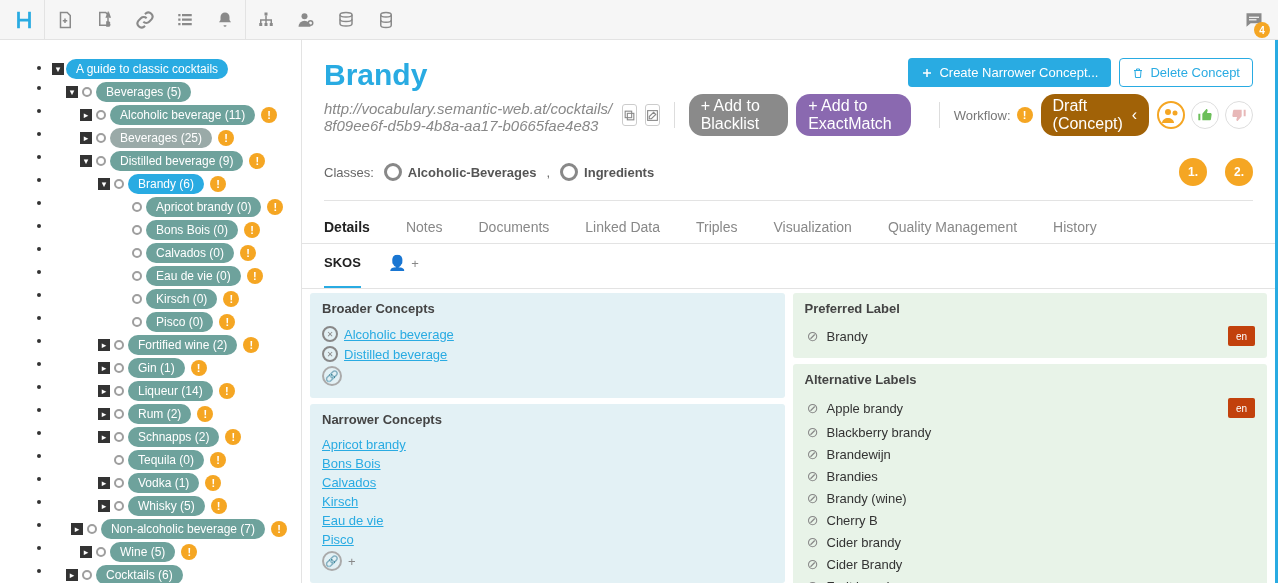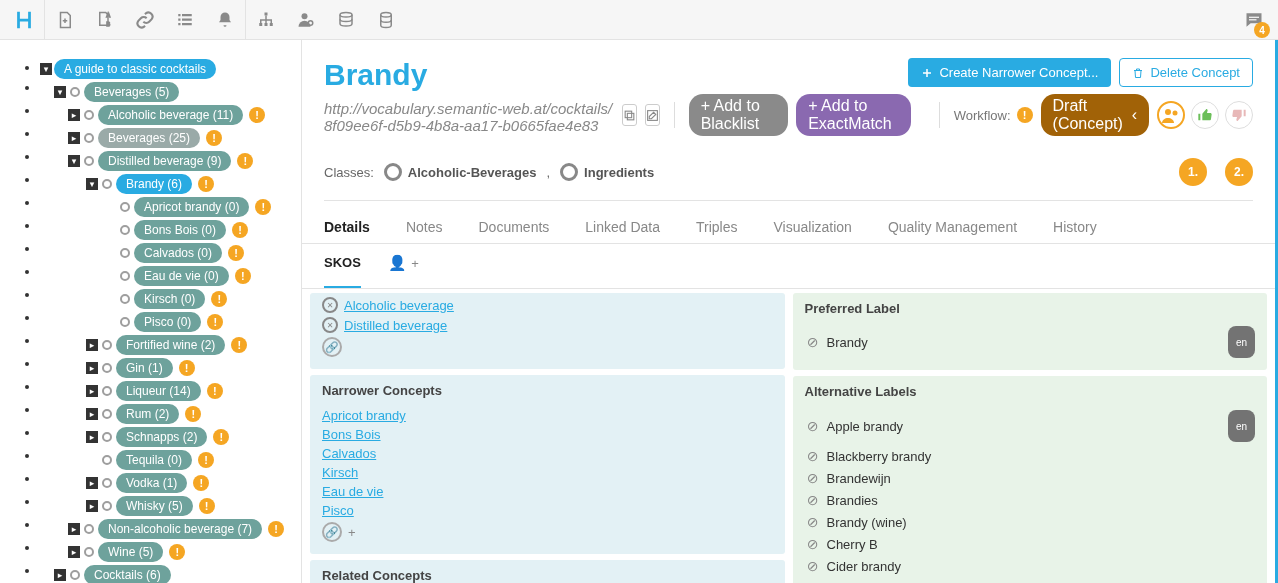--- a/index.html
+++ b/index.html
@@ -47,21 +47,21 @@
     overflow:auto;
     padding:6px 2px 6px 0;
     flex-shrink:0;
   }
   .content {
     flex:1;
     overflow:auto;
     position:relative;
     border-right:3px solid #29abe2;
   }
-  .tree li { margin:1px 0; white-space:nowrap; }
+  .tree li { margin:1px 12px; white-space:nowrap; }
   .tree .row { display:flex; align-items:center; }
   .tree .indent { display:inline-block; }
   .tree .arrow {
     width:12px; height:12px;
     display:inline-flex; align-items:center; justify-content:center;
     cursor:pointer;
     font-size:10px;
     color:#fff;
     background:#333;
     border:1px solid #333;
@@ -196,23 +196,23 @@
     border:2px solid #888; display:inline-flex;
     align-items:center;justify-content:center;
     color:#888;font-size:9px;
     flex-shrink:0;
   }
   .circle-icon.x::before{content:"✕";font-size:8px;}
   .circle-icon.slash::before{content:"⊘";font-size:14px;line-height:1;border:none;}
   .circle-icon.slash{border:none;font-size:14px;}
   .lang-badge {
     margin-left:auto;
-    background:#737373;color:#fff;
-    border-radius:8px;padding:0 8px;
-    font-size:10px;height:32px;
+    background:#c2410c;color:#fff;
+    border-radius:2px;padding:0 8px;
+    font-size:10px;height:20px;
     display:inline-flex;align-items:center;
   }
   .circle-link {
     width:20px;height:20px;border-radius:50%;
     border:2px solid #aaa; display:inline-flex;
     align-items:center;justify-content:center;
     color:#aaa;font-size:11px;cursor:pointer;
   }
   .panel .body.list .line{padding:3px 0;}
   .hdr-right-group{display:flex;align-items:center;gap:6px;}
@@ -607,20 +607,21 @@
     <div class="tab-bar"></div>
     <div class="subtabs">
       <div class="subtab active">SKOS</div>
       <div class="subtab"><span class="person">👤</span> +</div>
     </div>
     <div class="tab-bar"></div>
 
     <div class="panels">
       <div class="panel-col">
         <div class="panel">
+          <h4>Broader Concepts</h4>
           <div class="body">
             <div class="line">
                 <span class="circle-icon x"></span>
                 <a>Alcoholic beverage</a>
               </div>
             <div class="line">
                 <span class="circle-icon x"></span>
                 <a>Distilled beverage</a>
               </div>
             <div class="line">

